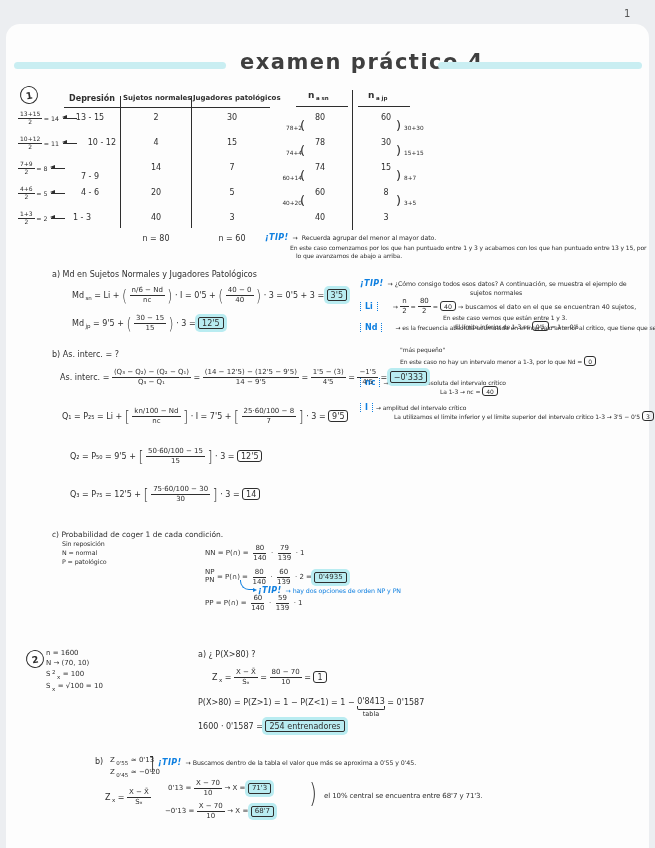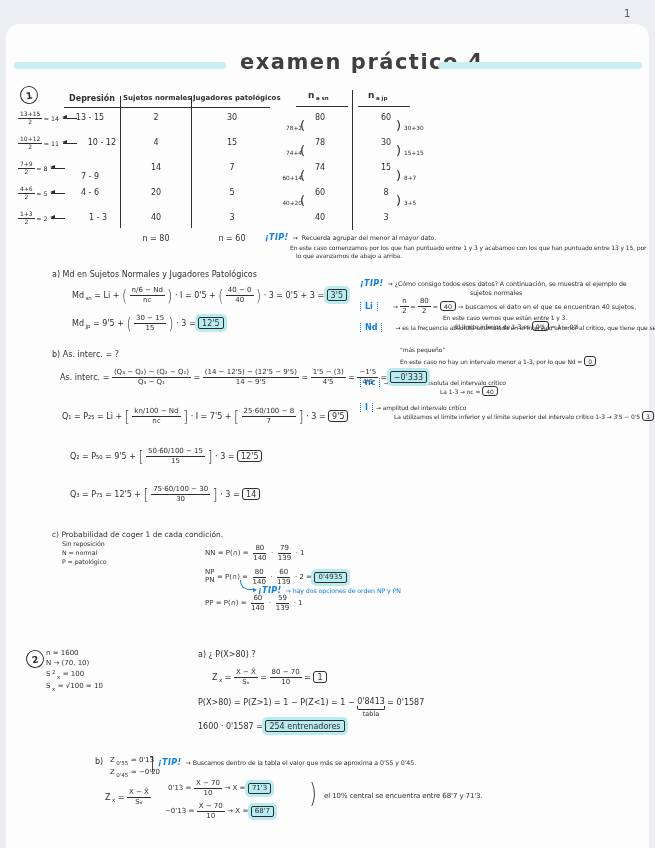--- a/index.html
+++ b/index.html
@@ -105,21 +105,21 @@
   <div class="abs hdr" style="left:123px;top:94px;width:66px;font-size:7px;">Sujetos normales</div>
   <div class="abs hdr" style="left:193px;top:94px;width:76px;font-size:7px;">Jugadores patológicos</div>
   <div class="abs hline" style="left:64px;top:107px;width:206px;"></div>
   <div class="abs vline" style="left:120px;top:96px;height:132px;"></div>
   <div class="abs vline" style="left:191px;top:96px;height:132px;"></div>
 
   <div class="abs cellc" style="left:64px;top:105px;width:52px;">13 - 15</div>
   <div class="abs cellc" style="left:64px;top:130px;width:52px;text-align:right;">10 - 12</div>
   <div class="abs cellc" style="left:64px;top:155px;width:52px;margin-top:9px;">7 - 9</div>
   <div class="abs cellc" style="left:64px;top:180px;width:52px;">4 - 6</div>
-  <div class="abs cellc" style="left:72px;top:205px;width:52px;">1 - 3</div>
+  <div class="abs cellc" style="left:56px;top:205px;width:52px;">1 - 3</div>
 
   <div class="abs cellc" style="left:124px;top:105px;width:64px;">2</div>
   <div class="abs cellc" style="left:124px;top:130px;width:64px;">4</div>
   <div class="abs cellc" style="left:124px;top:155px;width:64px;">14</div>
   <div class="abs cellc" style="left:124px;top:180px;width:64px;">20</div>
   <div class="abs cellc" style="left:124px;top:205px;width:64px;">40</div>
 
   <div class="abs cellc" style="left:194px;top:105px;width:76px;">30</div>
   <div class="abs cellc" style="left:194px;top:130px;width:76px;">15</div>
   <div class="abs cellc" style="left:194px;top:155px;width:76px;">7</div>

